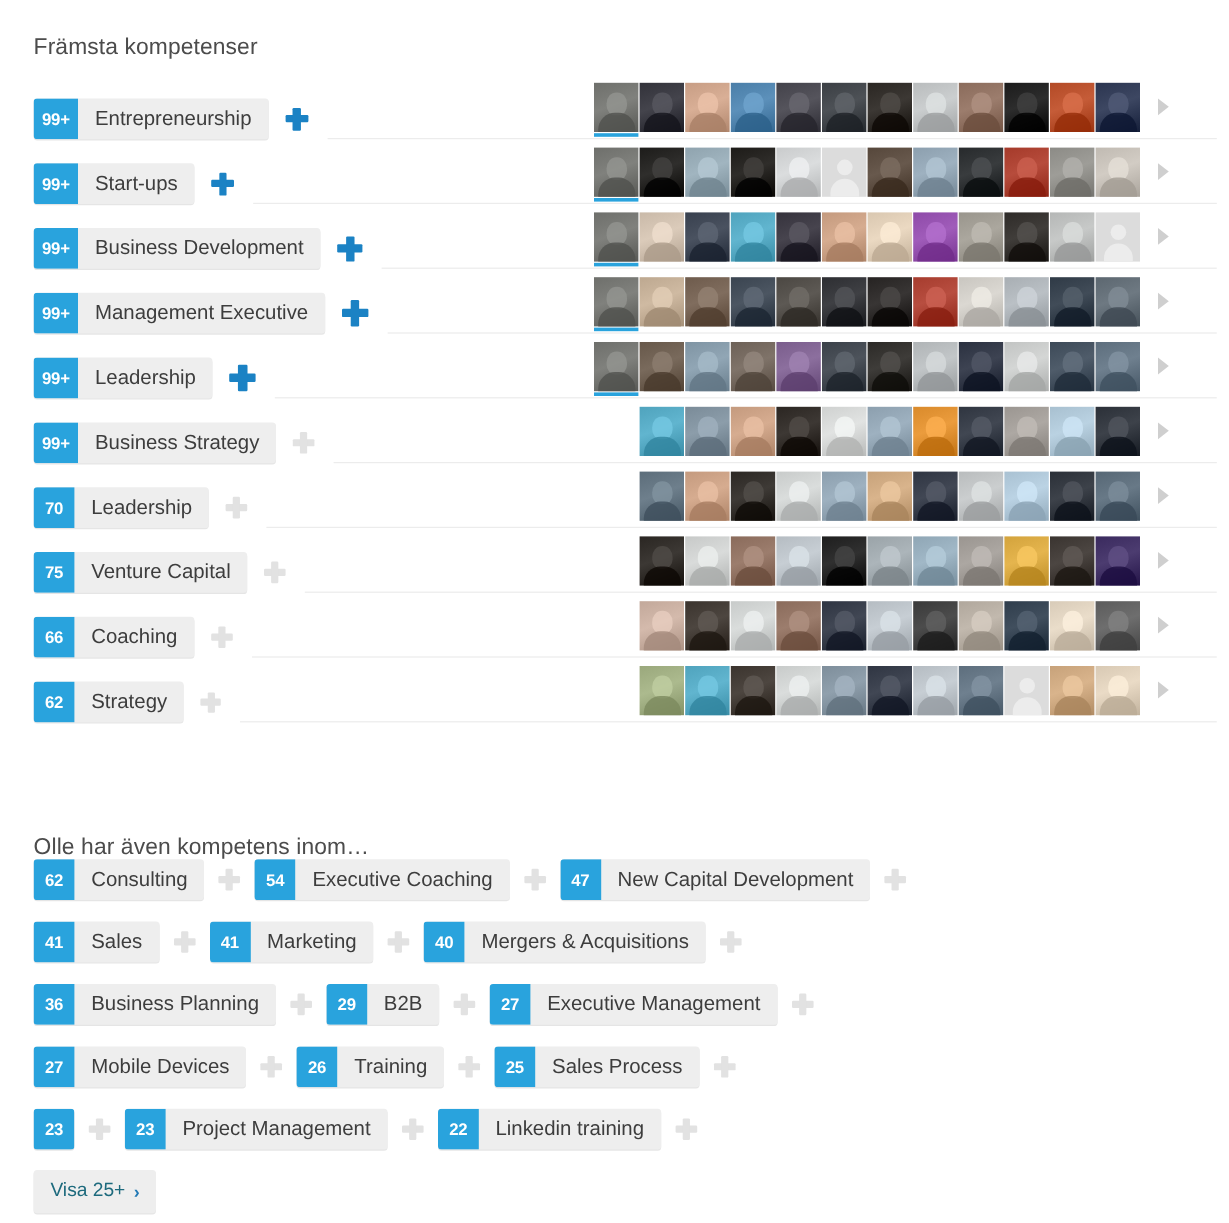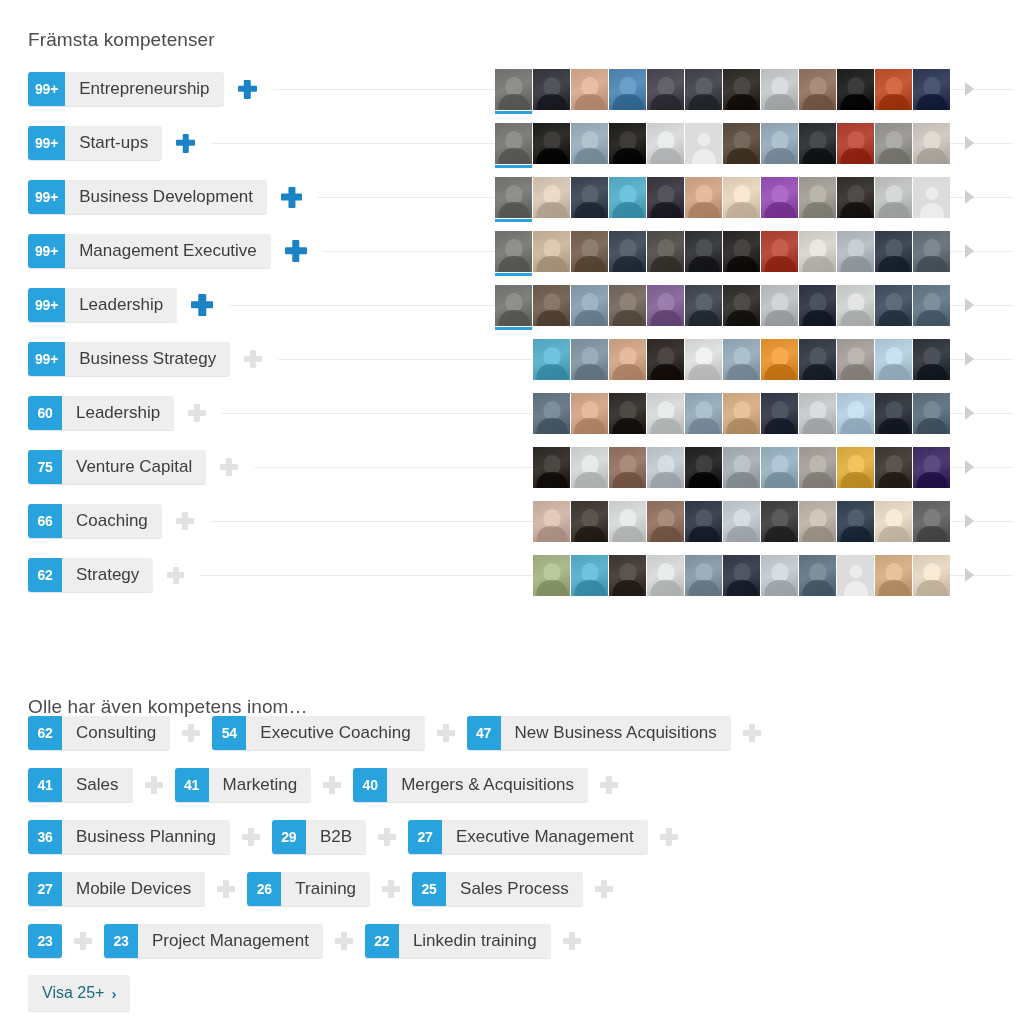--- a/index.html
+++ b/index.html
@@ -24,21 +24,21 @@
   #top-heading { position: absolute; left: 28px; top: 13px; }
   #also-heading { position: absolute; left: 28px; top: 680px; }
 
   
   #top-skills { position: absolute; left: 0; top: 62px; width: 1024px; }
 
   .skill-row {
     position: relative;
     height: 54px;
     display: flex;
-    align-items: center;
+    align-items: flex-end;
   }
 
   .pill-wrap { position: relative; display: flex; align-items: center; padding-left: 28px; }
 
   .pill {
     display: inline-flex;
     align-items: stretch;
     height: 34px;
     background: #eeeeee;
     border-radius: 3px;
@@ -580,21 +580,21 @@
           <span class="chev-next">
             <svg width="13" height="16" viewBox="0 0 13 16">
               <path d="M2 1 L11 8 L2 15 Z" fill="#cfcfcf"></path>
             </svg>
           </span>
         </div>
       </div>
       <div class="skill-row">
         <div class="pill-wrap">
           <div class="pill">
-            <span class="count">60</span>
+            <span class="count">70</span>
             <span class="label">Leadership</span>
           </div>
           <span class="plus gray" style="width: 18px; height: 18px;"></span>
         </div>
         <div class="rule"></div>
         <div class="endorsers" style="left: 533px;">
           <div class="avatars">
             <div class="avatar" style="background: linear-gradient(160deg, rgb(92, 109, 122) 0%, rgb(110, 127, 140) 45%, rgb(70, 87, 100) 100%);">
               <div style="position: absolute; left: 50%; top: 20%; width: 17px; height: 19px; border-radius: 48% 48% 42% 42%; transform: translateX(-50%); background: rgb(132, 149, 162); opacity: 0.72;"></div>
               <div style="position: absolute; left: 50%; bottom: 0px; width: 31px; height: 16px; border-radius: 14px 14px 0px 0px; transform: translateX(-50%); background: rgb(62, 79, 92); opacity: 0.8;"></div>
@@ -851,21 +851,21 @@
         <div class="also-item">
           <div class="pill">
             <span class="count">54</span>
             <span class="label">Executive Coaching</span>
           </div>
           <span class="plus gray" style="width: 18px; height: 18px;"></span>
         </div>
         <div class="also-item">
           <div class="pill">
             <span class="count">47</span>
-            <span class="label">New Business Acquisitions</span>
+            <span class="label">New Capital Development</span>
           </div>
           <span class="plus gray" style="width: 18px; height: 18px;"></span>
         </div>
       </div>
       <div class="also-row">
         <div class="also-item">
           <div class="pill">
             <span class="count">41</span>
             <span class="label">Sales</span>
           </div>

